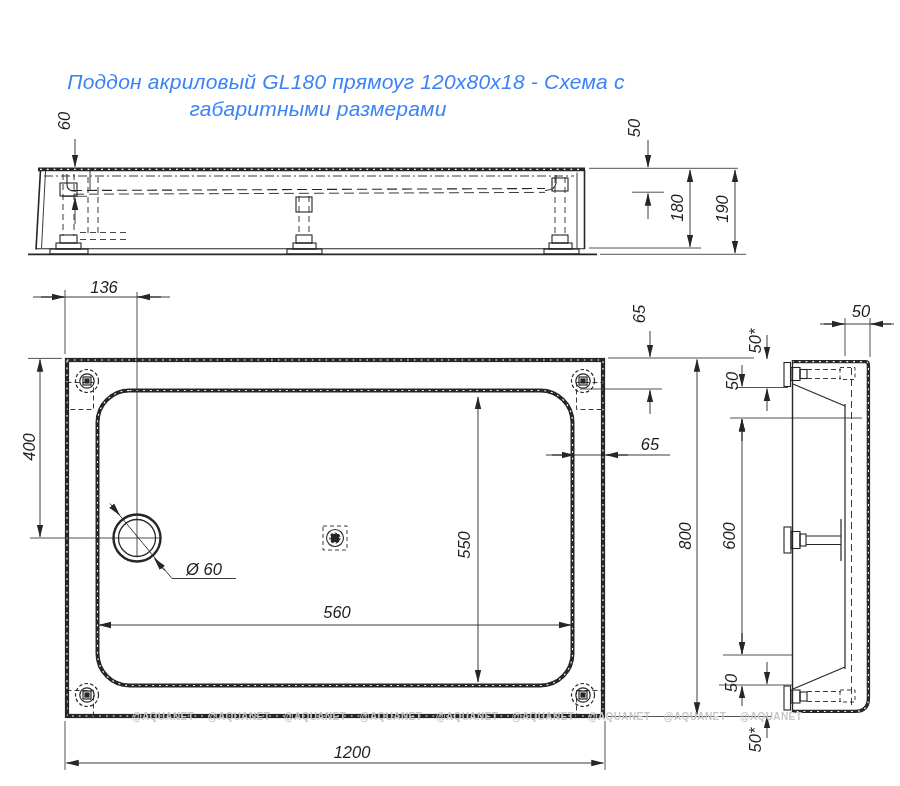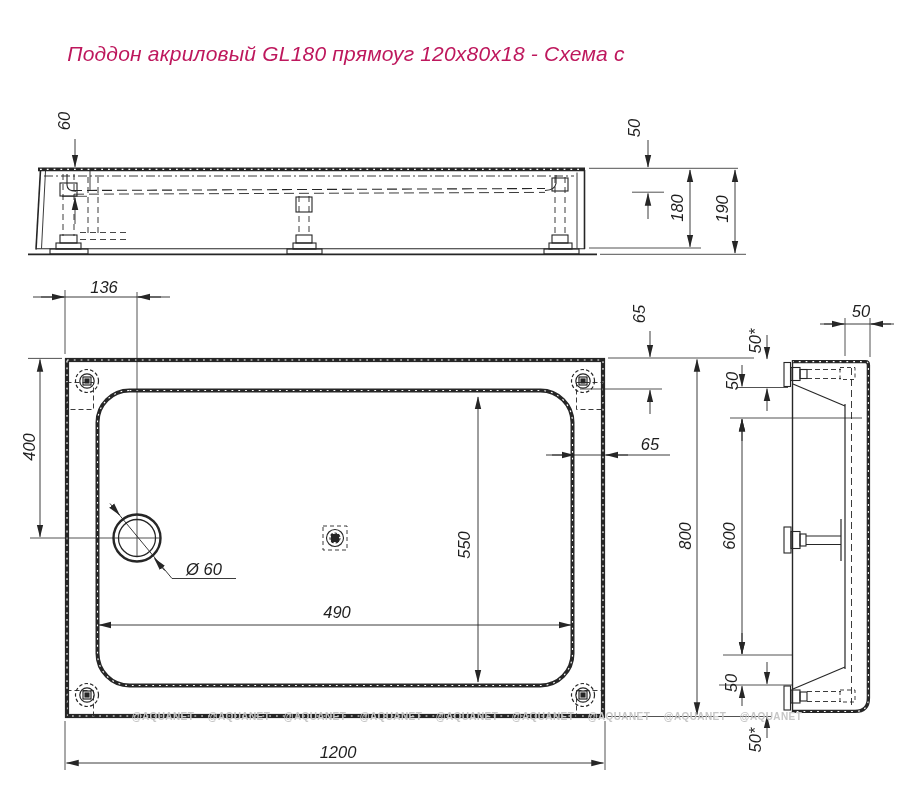--- a/index.html
+++ b/index.html
@@ -2,22 +2,22 @@
 <html><head>
 <meta charset="utf-8">
 <style>
   html,body{margin:0;padding:0;background:#ffffff;}
   #stage{position:relative;width:900px;height:786px;background:#ffffff;overflow:hidden;
          font-family:"Liberation Sans",sans-serif;}
   #linework{position:absolute;left:0;top:0;}
   .lbl{position:absolute;font:italic 16.5px "Liberation Sans",sans-serif;color:#1e1e1e;
        white-space:nowrap;transform:translate(-50%,-50%);}
   .lbl.r{transform:translate(-50%,-50%) rotate(-90deg);}
-  .title-line{position:absolute;font:italic 21px "Liberation Sans",sans-serif;color:#be185d;
-       white-space:nowrap;transform:translate(-50%,-50%);letter-spacing:.2px;}
+  .title-line{position:absolute;font:italic 21px "Liberation Sans",sans-serif;color:#3b82f6;
+       white-space:nowrap;transform:translate(-50%,-50%);letter-spacing:.2px;margin-top:28px;}
   .wm{position:absolute;font:700 10px "Liberation Sans",sans-serif;color:#c7c7c7;
       white-space:nowrap;transform:translate(-50%,-50%);letter-spacing:.4px;}
 </style>
 </head>
 <body>
 
 <div id="stage">
 
 <svg id="linework" width="900" height="786" viewBox="0 0 900 786">
   <defs>
@@ -238,34 +238,35 @@
       <line x1="845" y1="318" x2="845" y2="356" stroke-width="0.8"></line>
       <line x1="870" y1="318" x2="870" y2="357" stroke-width="0.8"></line>
       <line x1="820" y1="324" x2="894" y2="324" stroke-width="0.9"></line>
       <line x1="824" y1="324" x2="843.8" y2="324" stroke-width="0.9" marker-end="url(#ar)"></line>
       <line x1="891" y1="324" x2="871.2" y2="324" stroke-width="0.9" marker-end="url(#ar)"></line>
     </g>
   </g>
 </svg>
 
 <div class="title-line" style="left:346px;top:54px">Поддон акриловый  GL180 прямоуг 120х80х18 - Схема с</div>
+<div class="title-line" style="left:318px;top:81px">габаритными размерами</div>
 
 <span class="lbl r" style="left:64px;top:121px">60</span>
 <span class="lbl r" style="left:634px;top:128px">50</span>
 <span class="lbl r" style="left:677px;top:208px">180</span>
 <span class="lbl r" style="left:722px;top:209px">190</span>
 
 <span class="lbl" style="left:104px;top:287px">136</span>
 <span class="lbl r" style="left:29px;top:447px">400</span>
 <span class="lbl" style="left:204px;top:569px">Ø 60</span>
 <span class="lbl r" style="left:639px;top:314px">65</span>
 <span class="lbl" style="left:650px;top:444px">65</span>
-<span class="lbl" style="left:337px;top:612px">490</span>
+<span class="lbl" style="left:337px;top:612px">560</span>
 <span class="lbl r" style="left:464px;top:545px">550</span>
-<span class="lbl" style="left:338px;top:752px">1200</span>
+<span class="lbl" style="left:352px;top:752px">1200</span>
 <span class="lbl r" style="left:685px;top:536px">800</span>
 
 <span class="lbl" style="left:861px;top:311px">50</span>
 <span class="lbl r" style="left:755px;top:341px">50*</span>
 <span class="lbl r" style="left:732px;top:381px">50</span>
 <span class="lbl r" style="left:729px;top:536px">600</span>
 <span class="lbl r" style="left:731px;top:683px">50</span>
 <span class="lbl r" style="left:755px;top:740px">50*</span>
 
 <span class="wm" style="left:163px;top:716px">@AQUANET</span>

